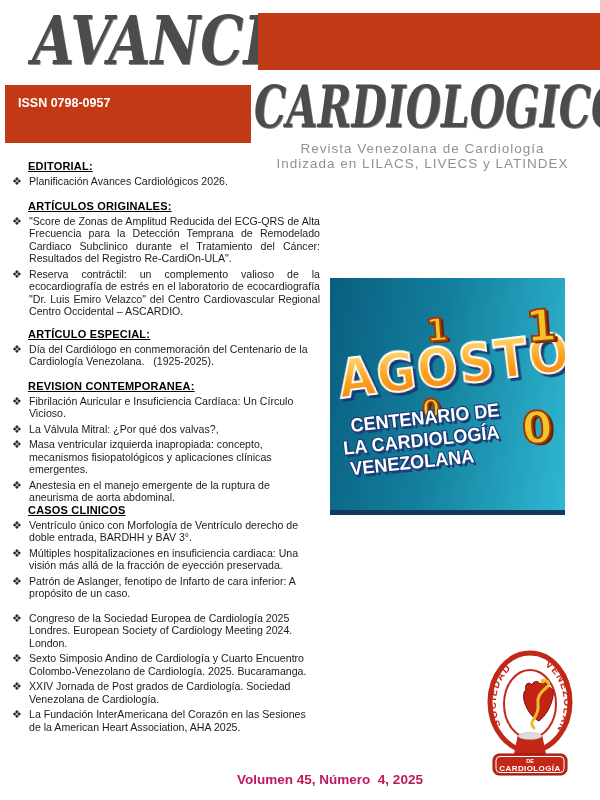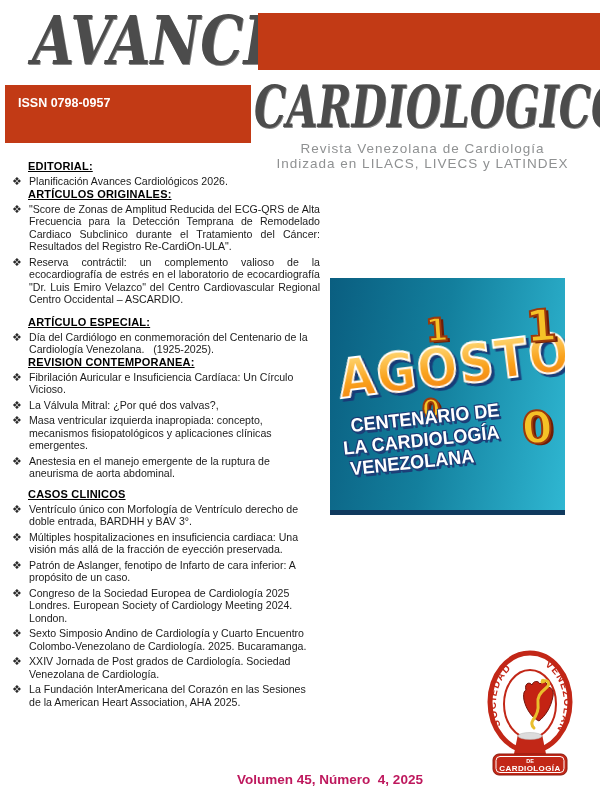--- a/index.html
+++ b/index.html
@@ -25,21 +25,21 @@
     text-shadow:1px 1px 0 #8a8a8a;
   }
   .journal-subtitle{position:absolute;left:245px;top:141px;width:355px;text-align:center;
     color:#8f9192;font-size:13.5px;line-height:15px;letter-spacing:1px;}
 
   
   .toc{position:absolute;left:10px;top:158px;width:312px;color:#1b1b1b;}
   .toc-section{margin:0;}
   .toc-heading{font-size:11px;font-weight:bold;color:#000;text-decoration:underline;
     letter-spacing:0.2px;margin:0 0 3px 2px;padding-left:16px;}
-  .mt2{margin-top:2px;} .mt8{margin-top:8px;} .mt10{margin-top:10px;} .mt12{}
+  .mt2{margin-top:2px;} .mt8{} .mt10{margin-top:10px;} .mt12{margin-top:12px;}
   .toc-item{display:flex;margin-top:3px;}
   .bullet{flex:none;width:17px;margin-left:2px;font-size:11px;line-height:12.5px;color:#2a2a2a;}
   .itext{flex:1;font-size:10.6px;line-height:12.5px;padding-right:2px;}
   .justify .itext{text-align:justify;}
 
   
   .poster{position:absolute;left:330px;top:278px;width:235px;height:237px;box-sizing:border-box;
     background:linear-gradient(100deg,#0A5E80 0%,#137F9D 45%,#2FB7D2 100%);
     border-bottom:5px solid #103A5E;overflow:hidden;}
   .agosto-word{

